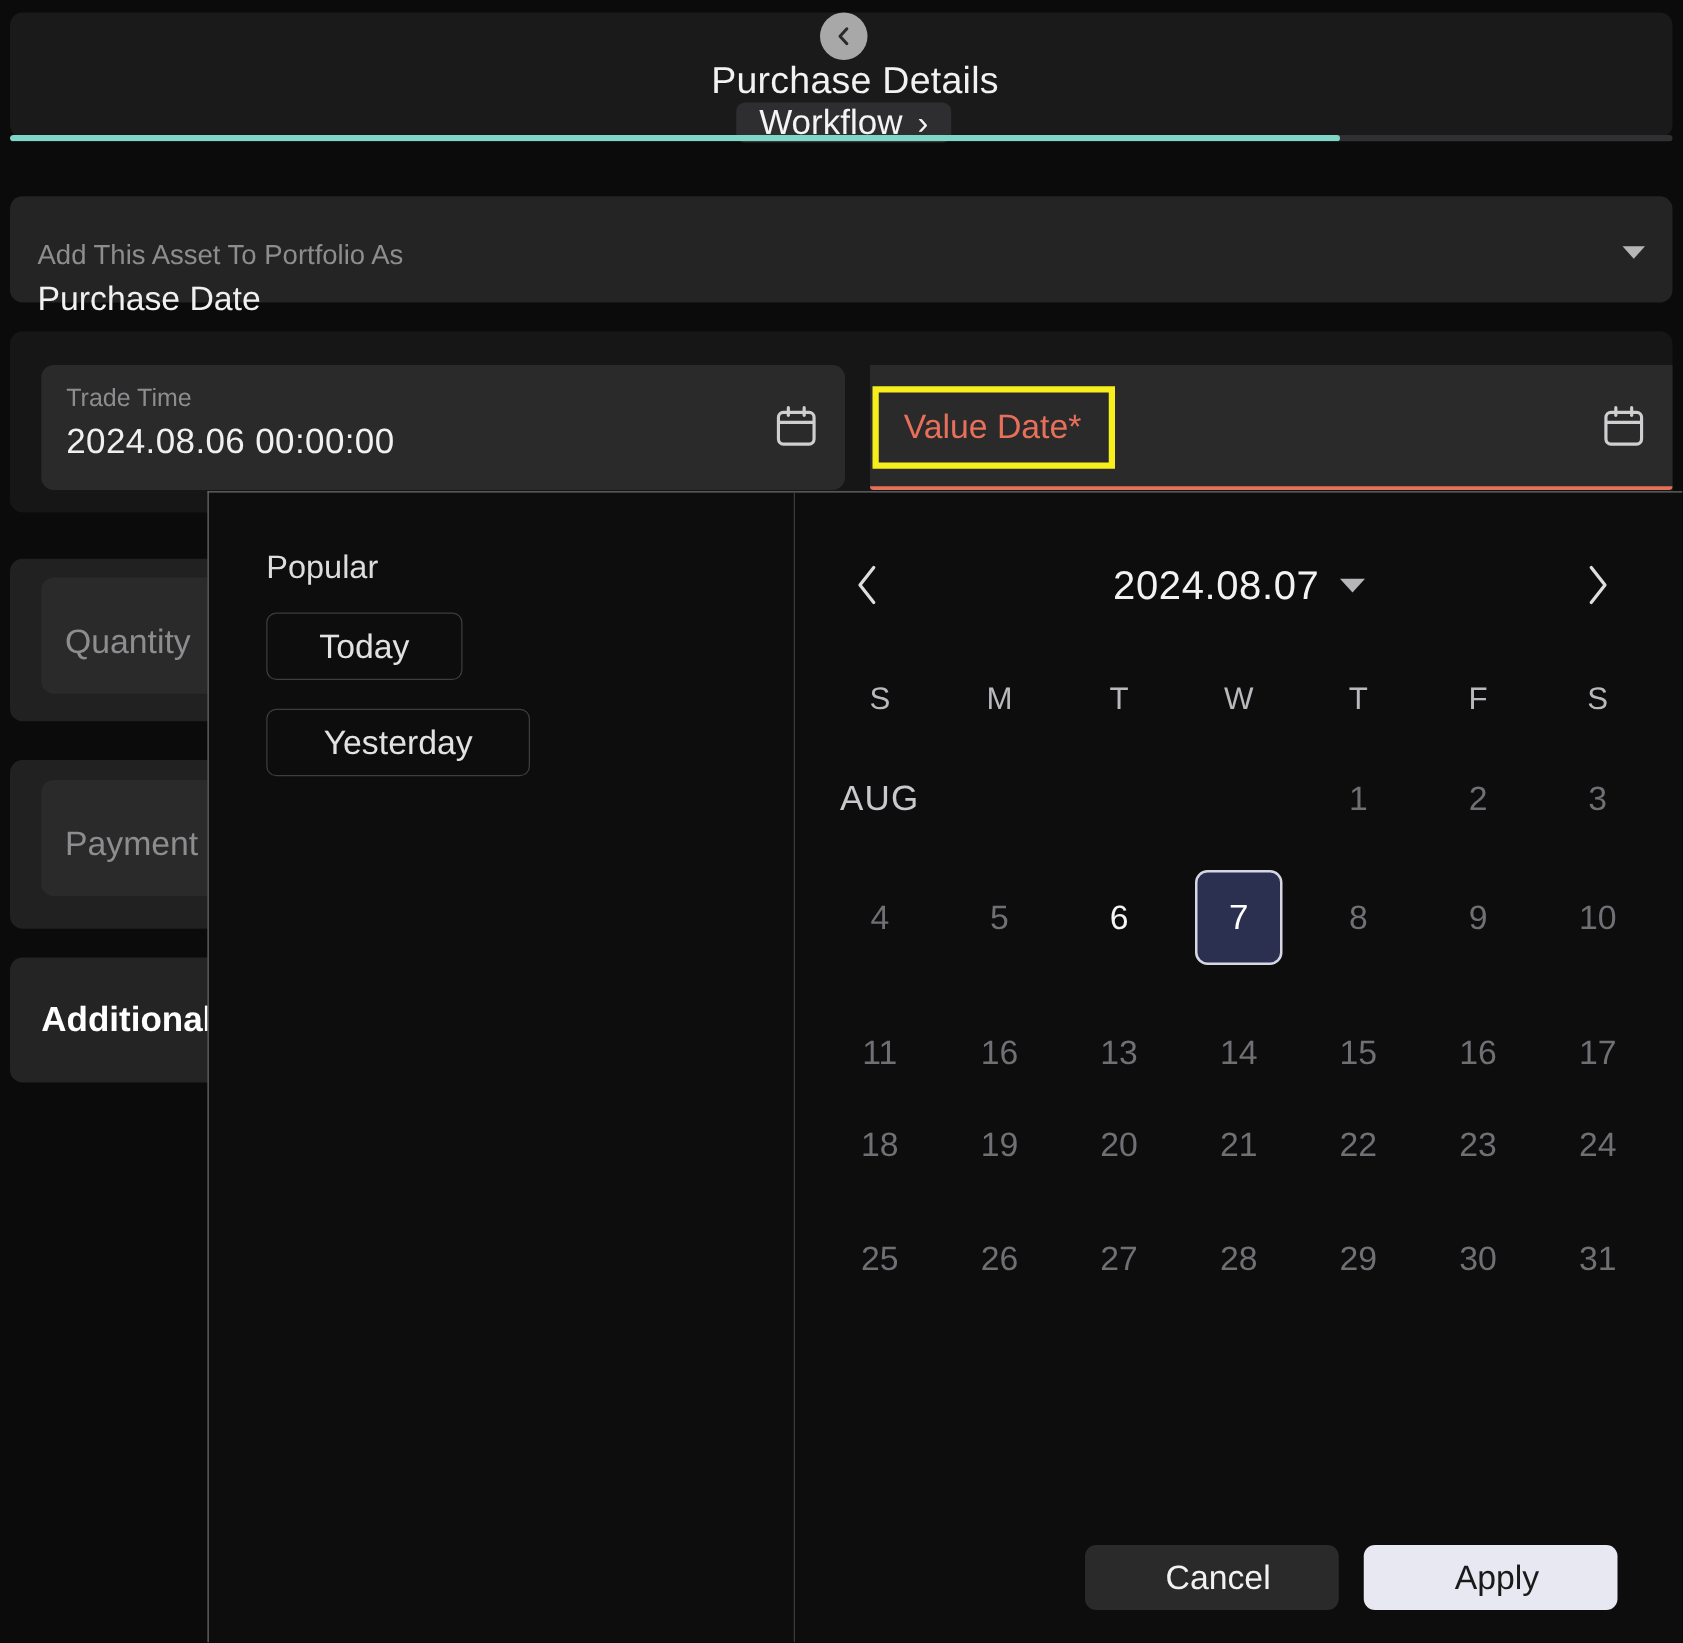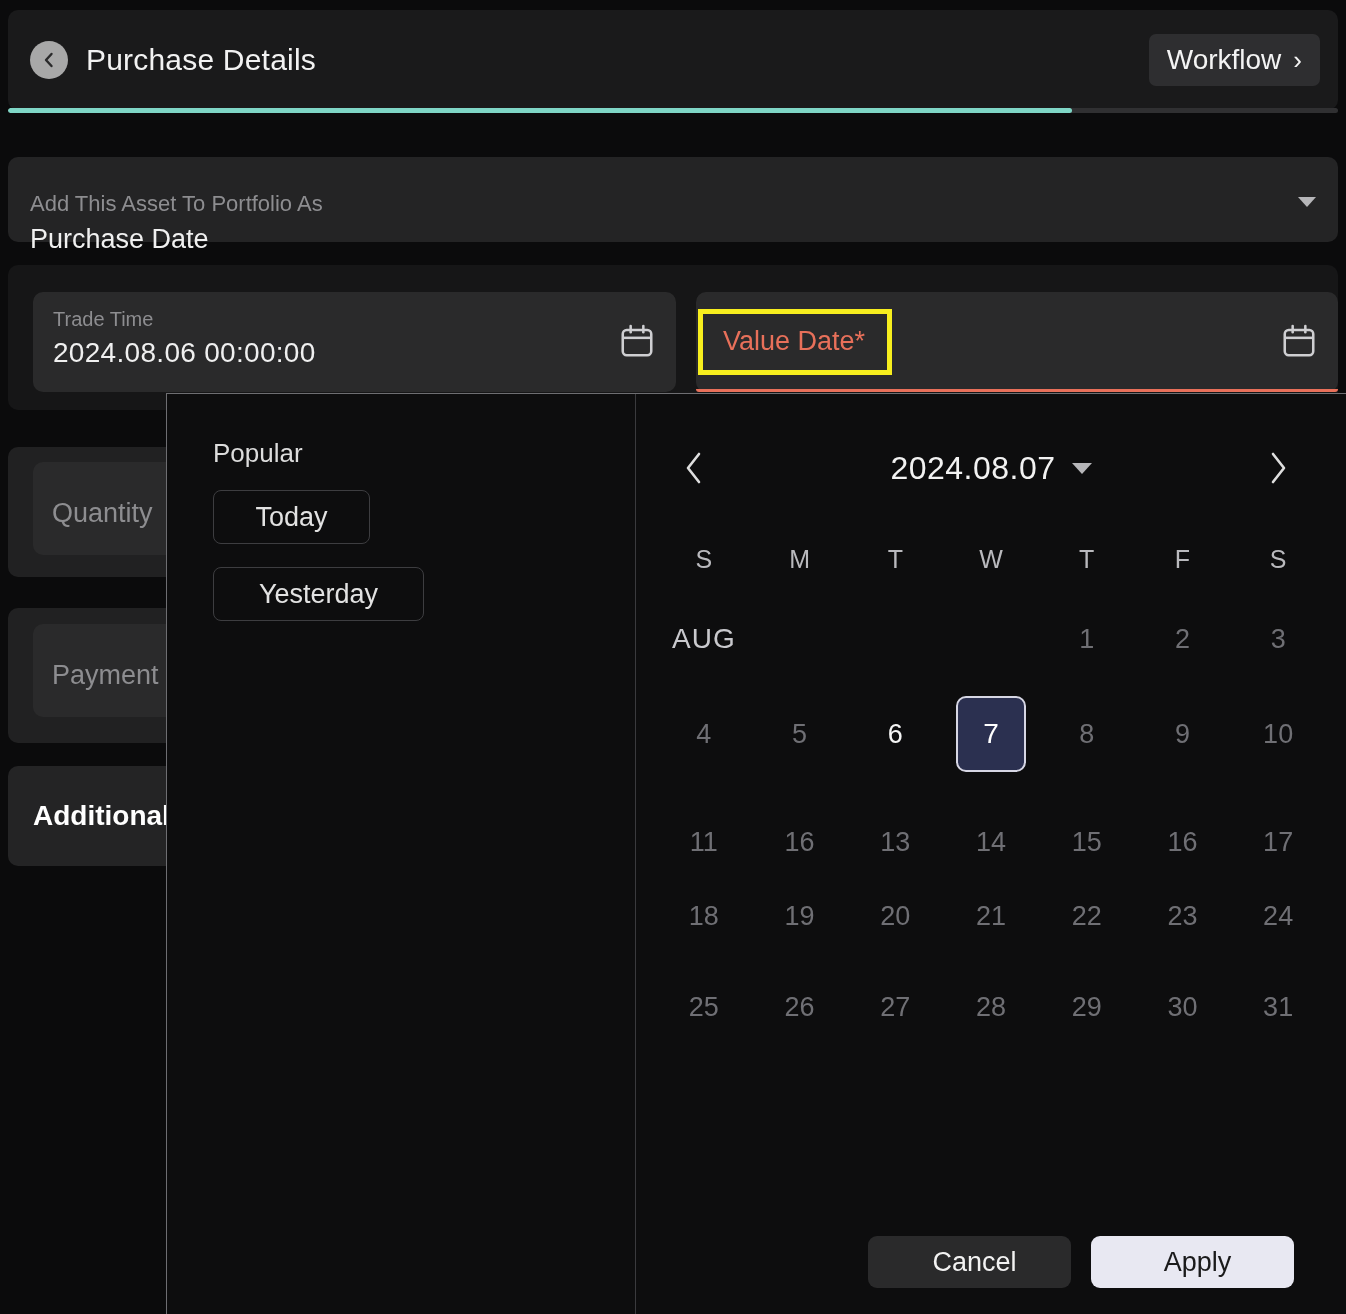--- a/index.html
+++ b/index.html
@@ -10,21 +10,21 @@
     overflow: hidden;
   }
   .screen { position: relative; width: 1346px; height: 1314px; background: #0b0b0c; }
 
   
   .header {
     position: absolute; left: 8px; top: 10px; width: 1330px; height: 100px;
     background: #1a1a1b; border-radius: 10px;
   }
   .header-inner {
-    display: flex; align-items: center; height: 100px; padding: 0 18px 0 22px;
+    display: flex; align-items: center; height: 100px; padding: 0 18px 0 22px; flex-direction: column;
   }
   .back-btn {
     width: 38px; height: 38px; border-radius: 50%; background: #a8a8a8;
     display: flex; align-items: center; justify-content: center; flex: 0 0 auto;
     cursor: pointer;
   }
   .back-btn svg { display: block; }
   .page-title {
     font-size: 30px; color: #f2f2f2; margin-left: 18px; letter-spacing: .2px;
     font-weight: 400; white-space: nowrap;
@@ -64,21 +64,21 @@
   .trade-field {
     position: absolute; left: 33px; top: 292px; width: 643px; height: 100px;
     background: #2a2a2b; border-radius: 10px; padding: 16px 20px 0 20px; cursor: pointer;
   }
   .field-label { font-size: 20px; color: #8d8d90; line-height: 1.15; }
   .field-value { font-size: 28px; color: #f0f0f0; margin-top: 6px; letter-spacing: .3px; }
   .cal-icon { position: absolute; right: 20px; top: 30px; }
 
   .value-field {
     position: absolute; left: 696px; top: 292px; width: 642px; height: 100px;
-    background: #2a2a2b; border-radius: 10px; cursor: pointer;
+    background: #2a2a2b; border-radius: 0; cursor: pointer;
   }
   .value-field .underline {
     position: absolute; left: 0; right: 0; bottom: 0; height: 3px; background: #e8705a;
     border-radius: 0 0 10px 10px;
   }
   .value-highlight {
     position: absolute; left: 2px; top: 17px; width: 194px; height: 66px;
     border: 5px solid #f7ee1e; background: transparent;
   }
   .value-label {

